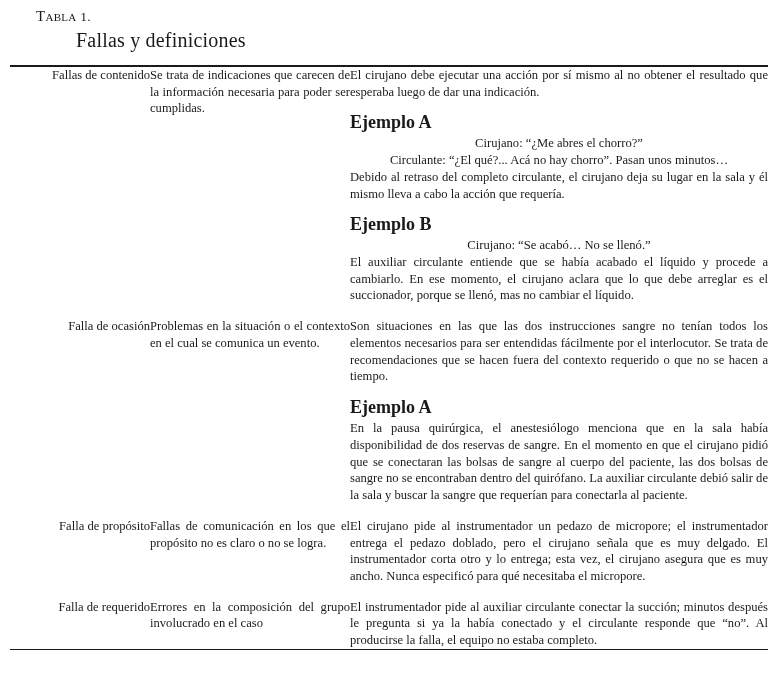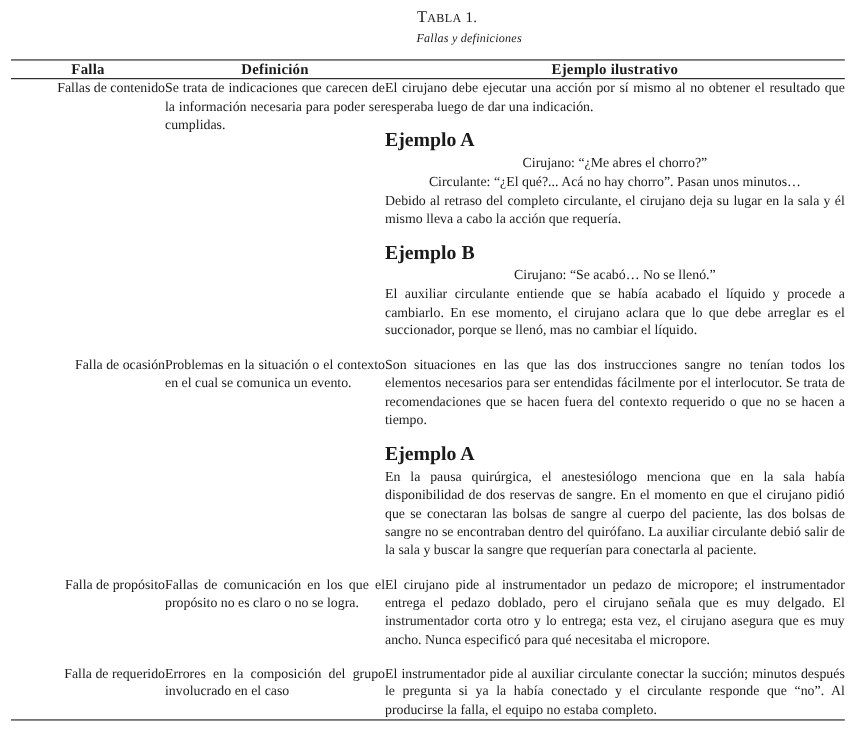--- a/index.html
+++ b/index.html
@@ -15,35 +15,34 @@
     overflow: hidden;
   }
   .page {
     position: relative;
     width: 777px;
     height: 685px;
     box-sizing: border-box;
     padding: 0;
   }
   .title-block {
-    text-align: center;
+    text-align: left;
     padding-top: 8px;
     margin-left: 36px;
   }
   .table-label {
     font-size: 13.5px;
     letter-spacing: 0.3px;
   }
   .table-label .smallcaps {
     font-variant: small-caps;
     font-size: 15px;
   }
   .table-caption {
-    font-style: italic;
-    font-size: 11px;
+    font-size: 20px;
     margin-top: 4px;
     letter-spacing: 0.2px;
     padding-left: 40px;
   }
   .rule {
     height: 0;
     border-top: 1.6px solid #1a1a1a;
     margin: 0 10px 0 10px;
     width: 758px;
   }
@@ -113,34 +112,20 @@
   <div class="title-block">
     <div class="table-label">
       <span class="smallcaps">Tabla</span>
       <span>1.</span>
     </div>
     <div class="table-caption">Fallas y definiciones</div>
   </div>
 
   <div class="rule rule-top"></div>
 
-  <table class="tbl">
-    <colgroup>
-      <col class="c-falla">
-      <col class="c-def">
-      <col class="c-ej">
-    </colgroup>
-    <thead>
-      <tr>
-        <th class="th-falla">Falla</th>
-        <th class="th-def">Definición</th>
-        <th class="th-ej">Ejemplo ilustrativo</th>
-      </tr>
-    </thead>
-  </table>
 
   <div class="rule rule-head"></div>
 
   <table class="tbl">
     <colgroup>
       <col class="c-falla">
       <col class="c-def">
       <col class="c-ej">
     </colgroup>
     <tbody>

